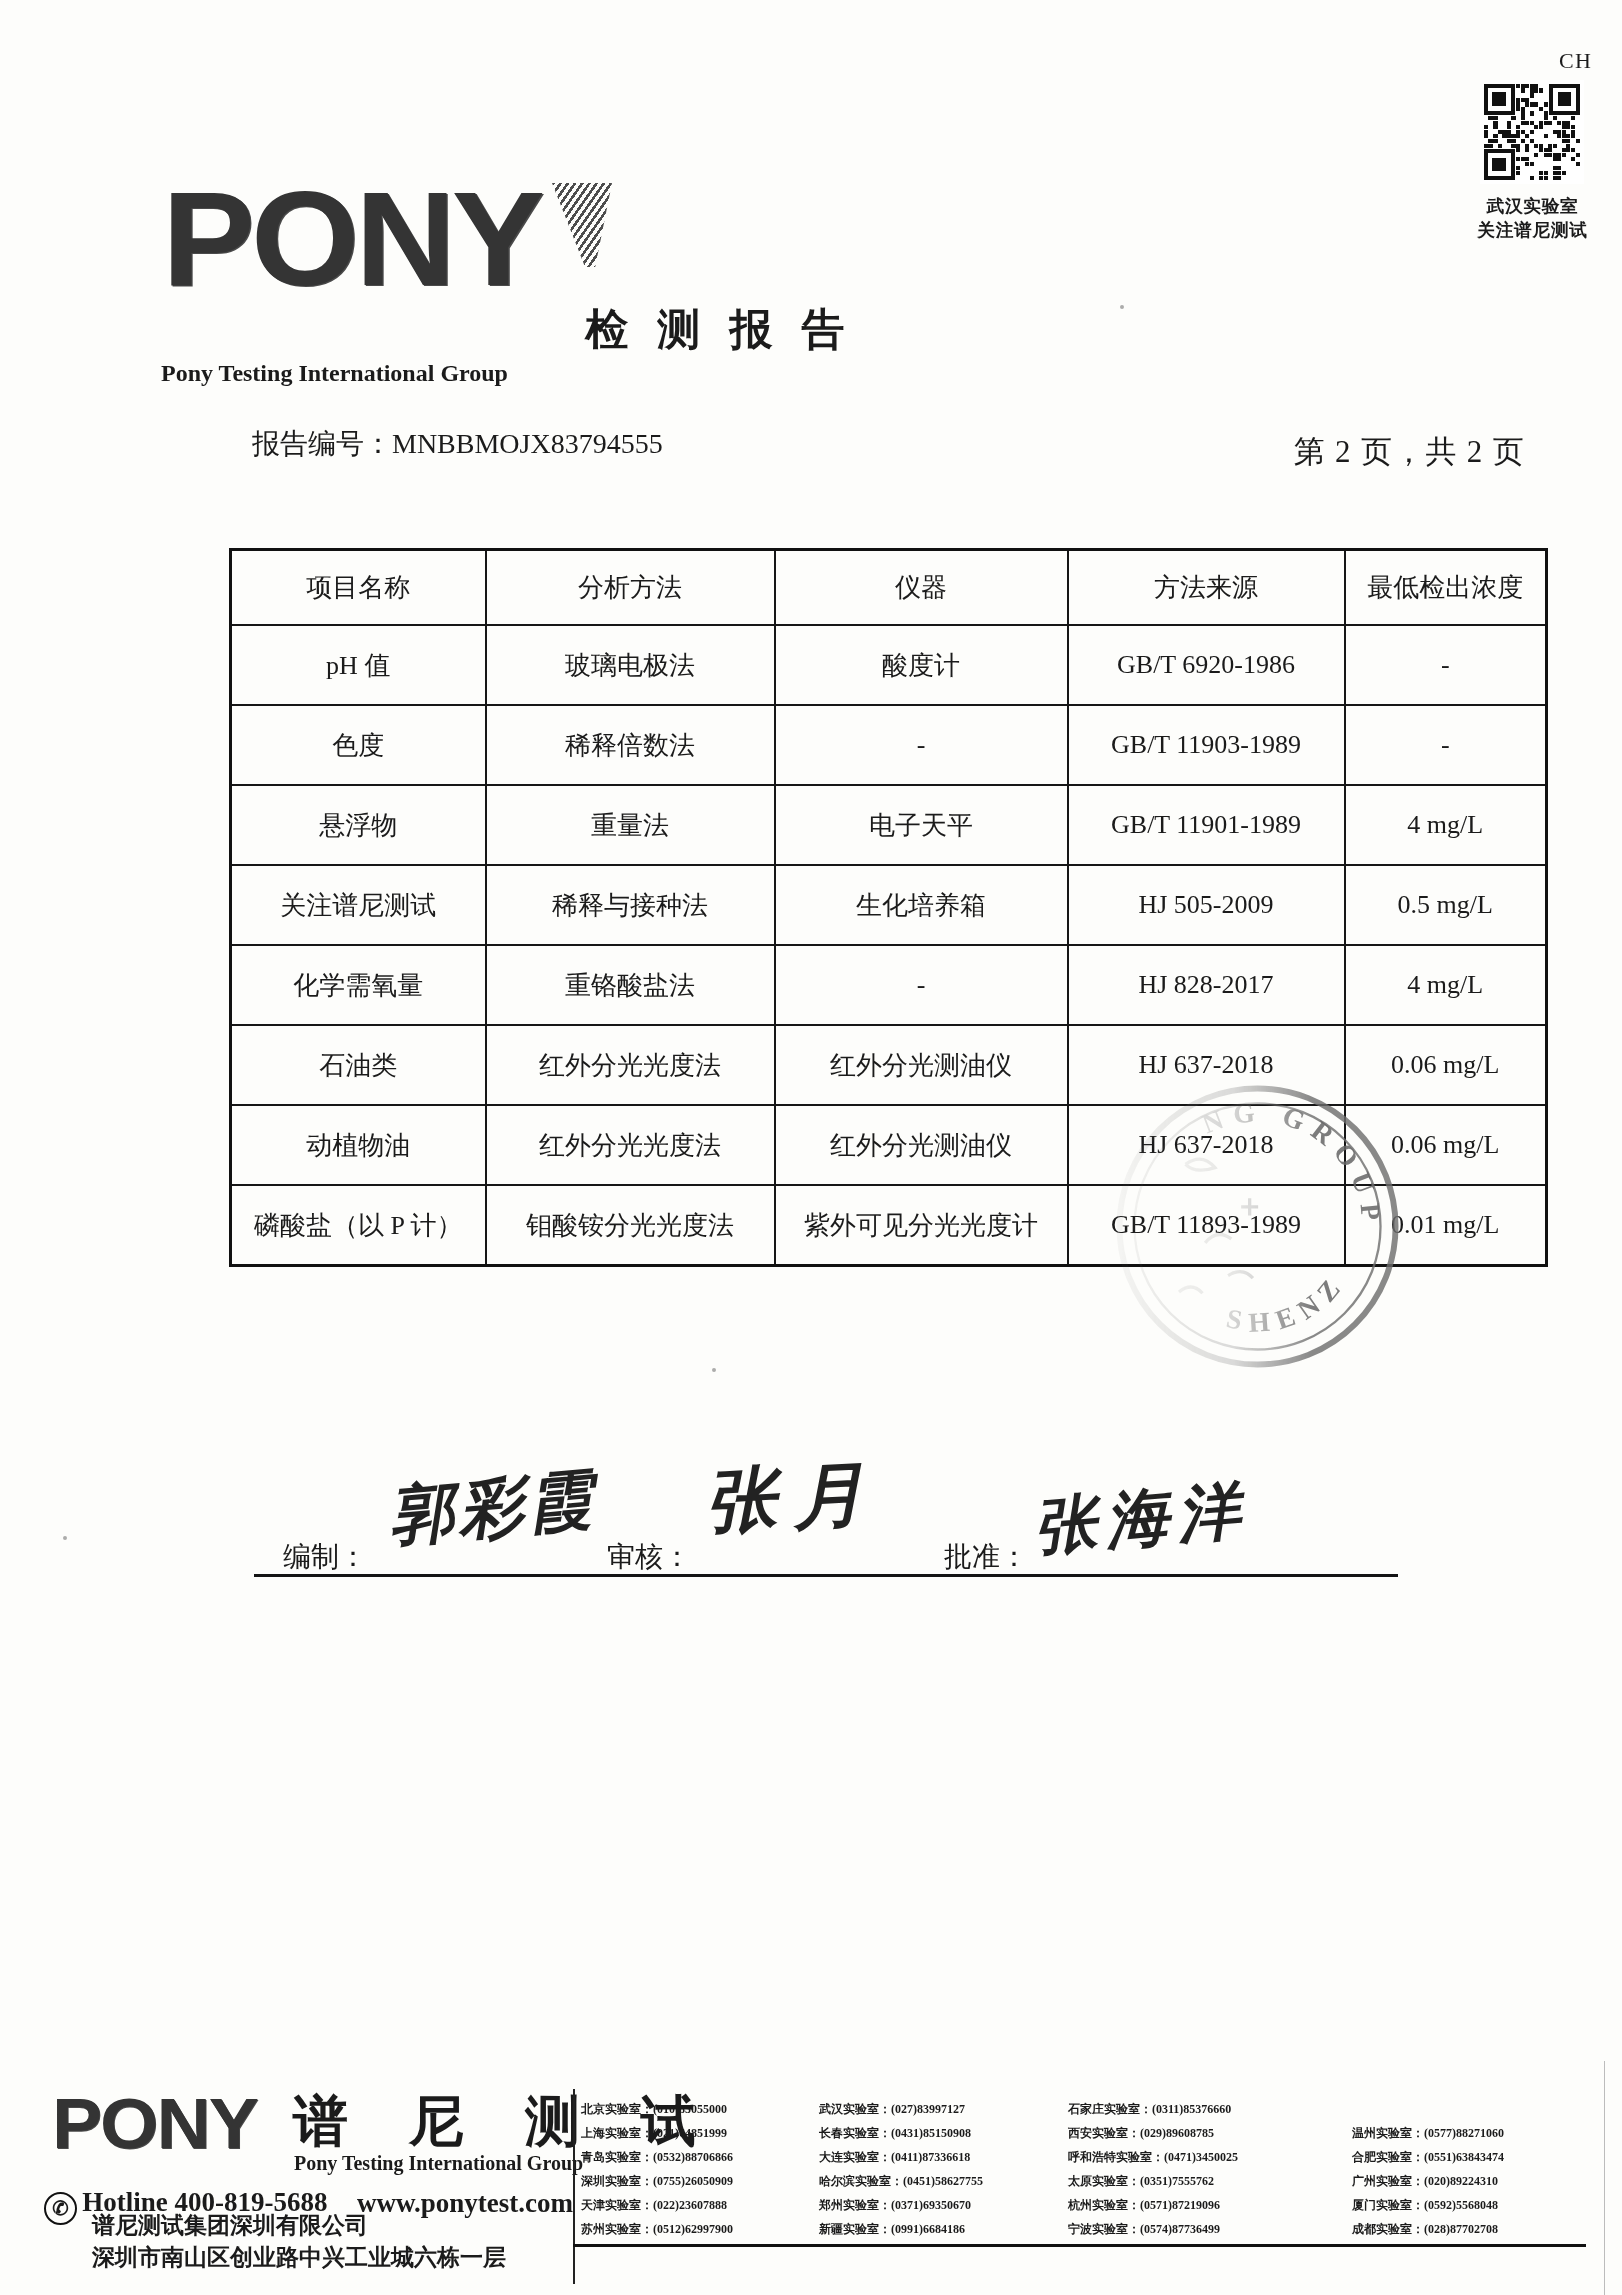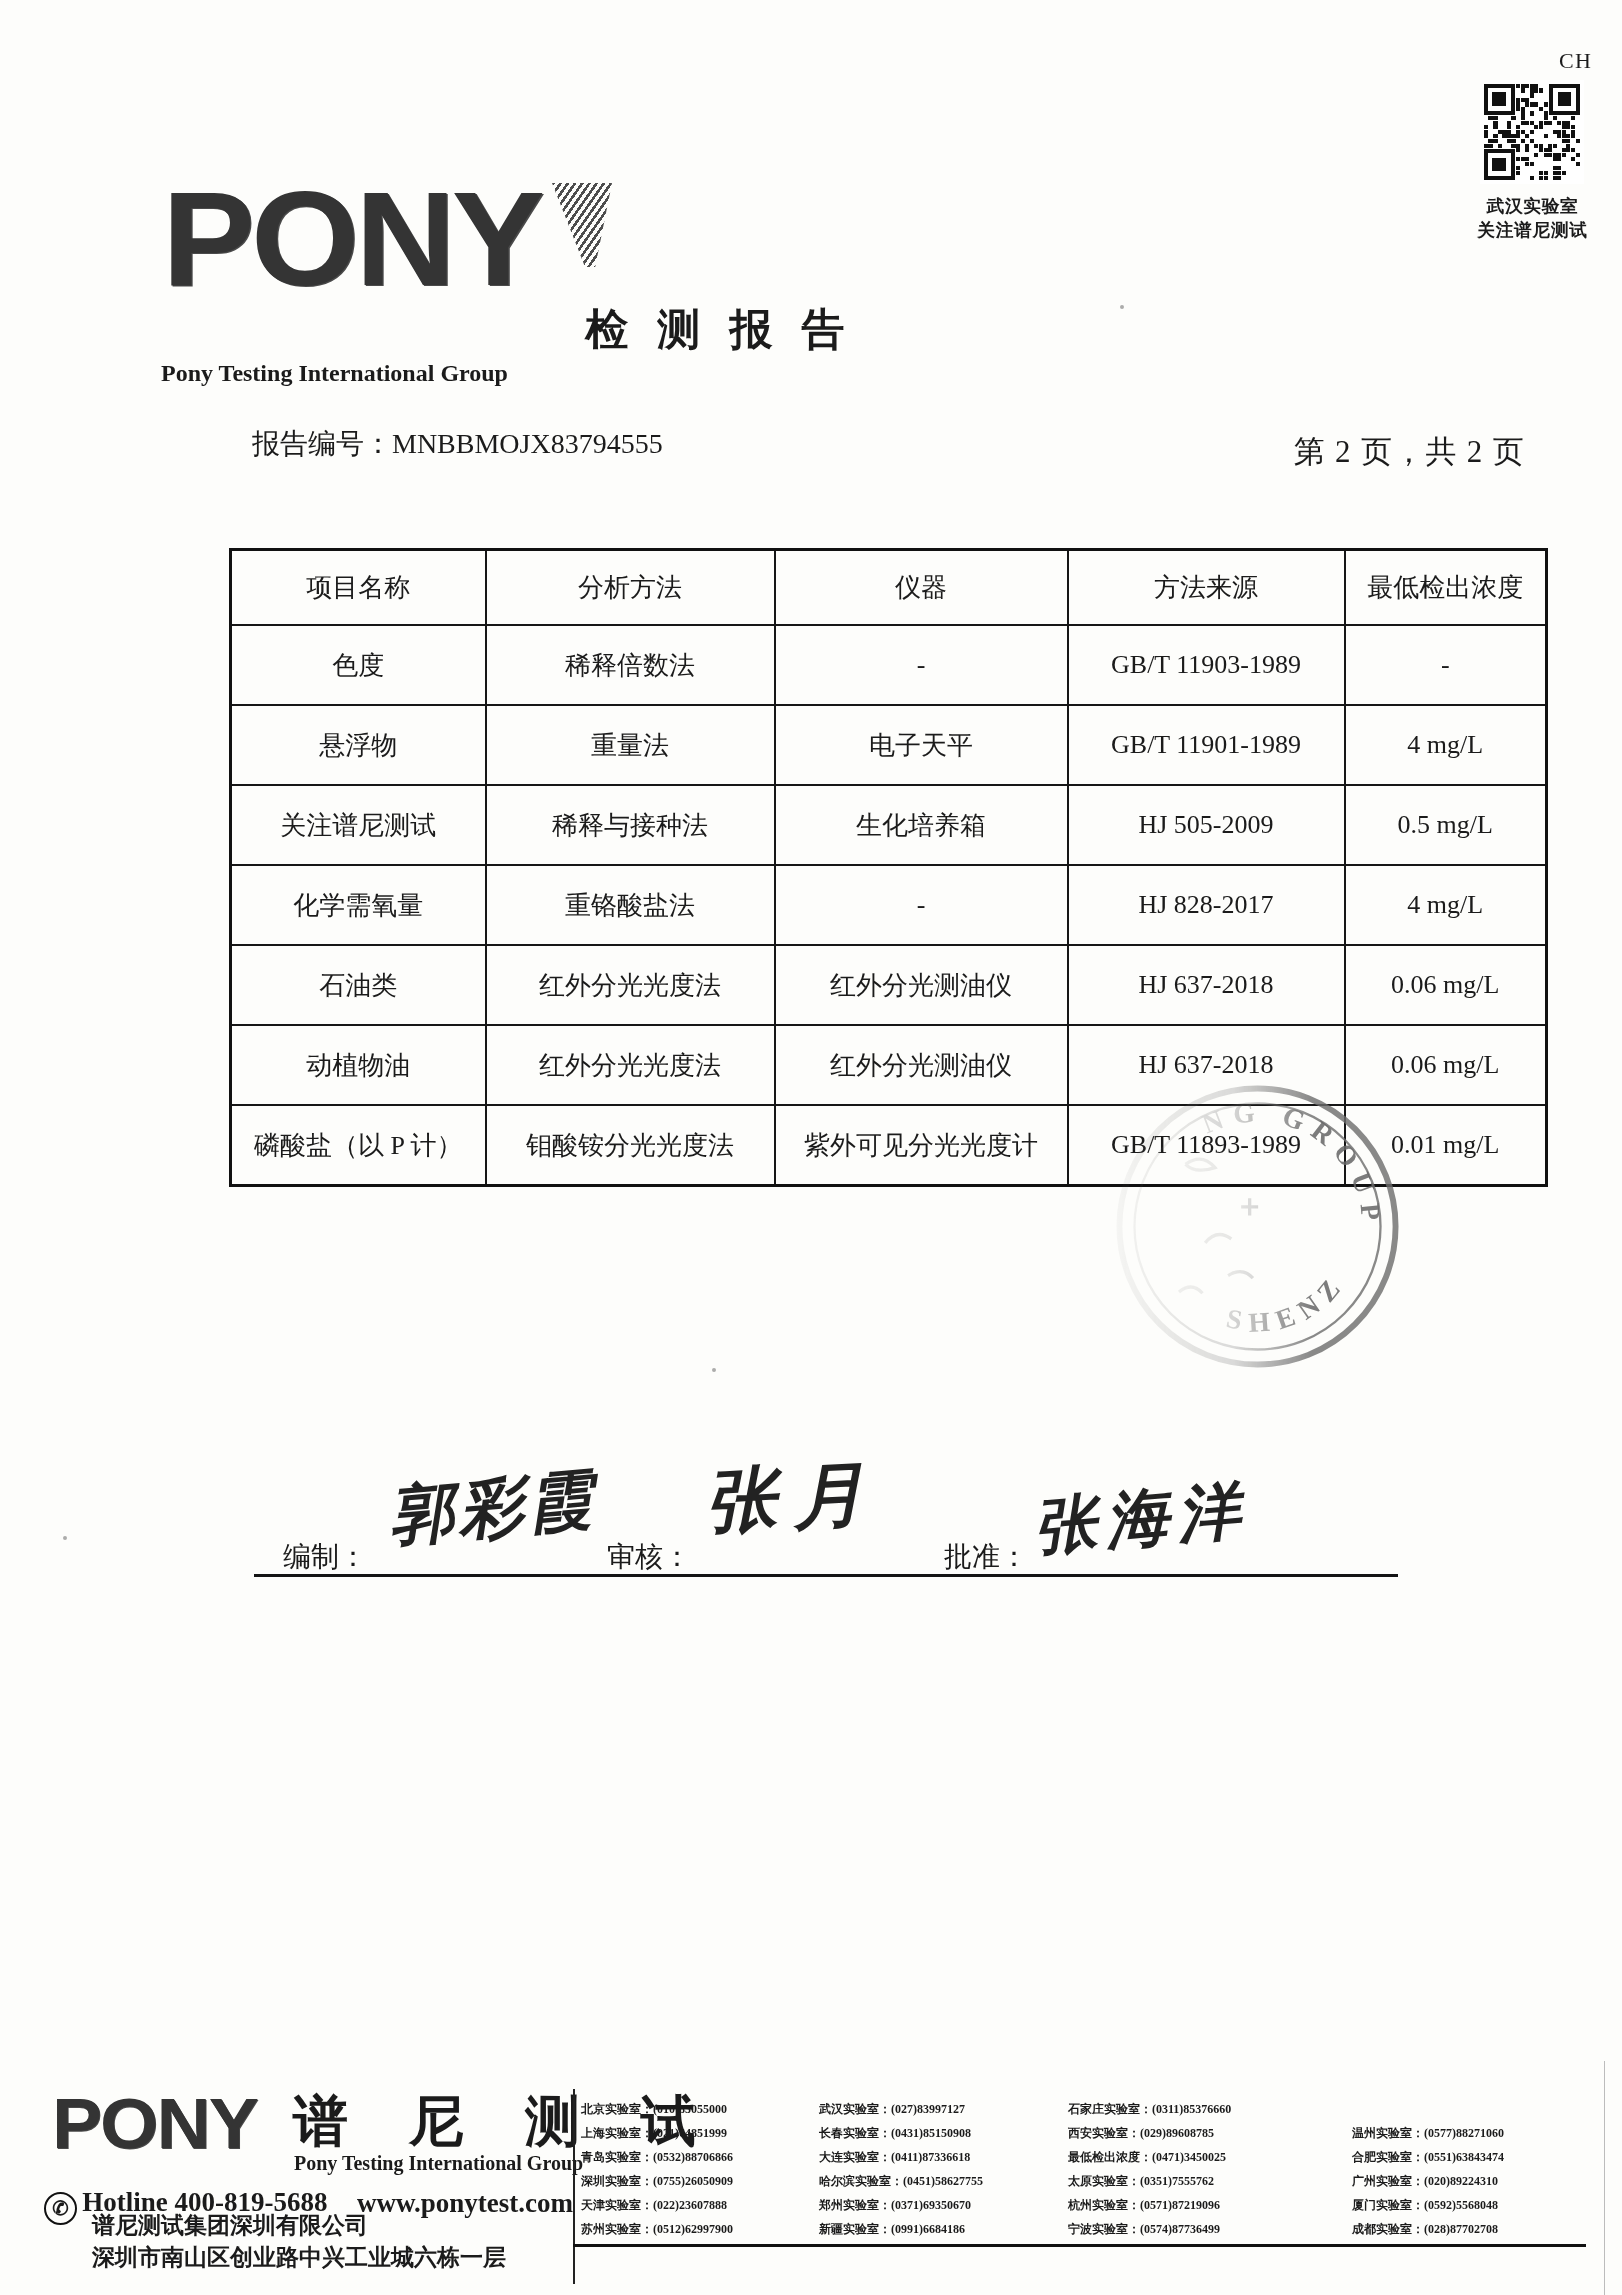--- a/index.html
+++ b/index.html
@@ -253,20 +253,27 @@
       </colgroup>
     <tbody>
         <tr>
       <th>项目名称</th>
       <th>分析方法</th>
       <th>仪器</th>
       <th>方法来源</th>
       <th>最低检出浓度</th>
     </tr>
     <tr>
+      <td>pH 值</td>
+      <td>玻璃电极法</td>
+      <td>酸度计</td>
+      <td class="c-source">GB/T 6920-1986</td>
+      <td class="c-limit">-</td>
+    </tr>
+    <tr>
       <td>色度</td>
       <td>稀释倍数法</td>
       <td>-</td>
       <td class="c-source">GB/T 11903-1989</td>
       <td class="c-limit">-</td>
     </tr>
     <tr>
       <td>悬浮物</td>
       <td>重量法</td>
       <td>电子天平</td>
@@ -375,21 +382,21 @@
     <div class="lab"><span>武汉实验室：</span><span>(027)83997127</span></div>
     <div class="lab"><span>长春实验室：</span><span>(0431)85150908</span></div>
     <div class="lab"><span>大连实验室：</span><span>(0411)87336618</span></div>
     <div class="lab"><span>哈尔滨实验室：</span><span>(0451)58627755</span></div>
     <div class="lab"><span>郑州实验室：</span><span>(0371)69350670</span></div>
     <div class="lab"><span>新疆实验室：</span><span>(0991)6684186</span></div>
   </div>
   <div class="abs lab-col col3">
     <div class="lab"><span>石家庄实验室：</span><span>(0311)85376660</span></div>
     <div class="lab"><span>西安实验室：</span><span>(029)89608785</span></div>
-    <div class="lab"><span>最低检出浓度：</span><span>(0471)3450025</span></div>
+    <div class="lab"><span>呼和浩特实验室：</span><span>(0471)3450025</span></div>
     <div class="lab"><span>太原实验室：</span><span>(0351)7555762</span></div>
     <div class="lab"><span>杭州实验室：</span><span>(0571)87219096</span></div>
     <div class="lab"><span>宁波实验室：</span><span>(0574)87736499</span></div>
   </div>
   <div class="abs lab-col col4 c4">
     <div class="lab"><span>温州实验室：</span><span>(0577)88271060</span></div>
     <div class="lab"><span>合肥实验室：</span><span>(0551)63843474</span></div>
     <div class="lab"><span>广州实验室：</span><span>(020)89224310</span></div>
     <div class="lab"><span>厦门实验室：</span><span>(0592)5568048</span></div>
     <div class="lab"><span>成都实验室：</span><span>(028)87702708</span></div>

